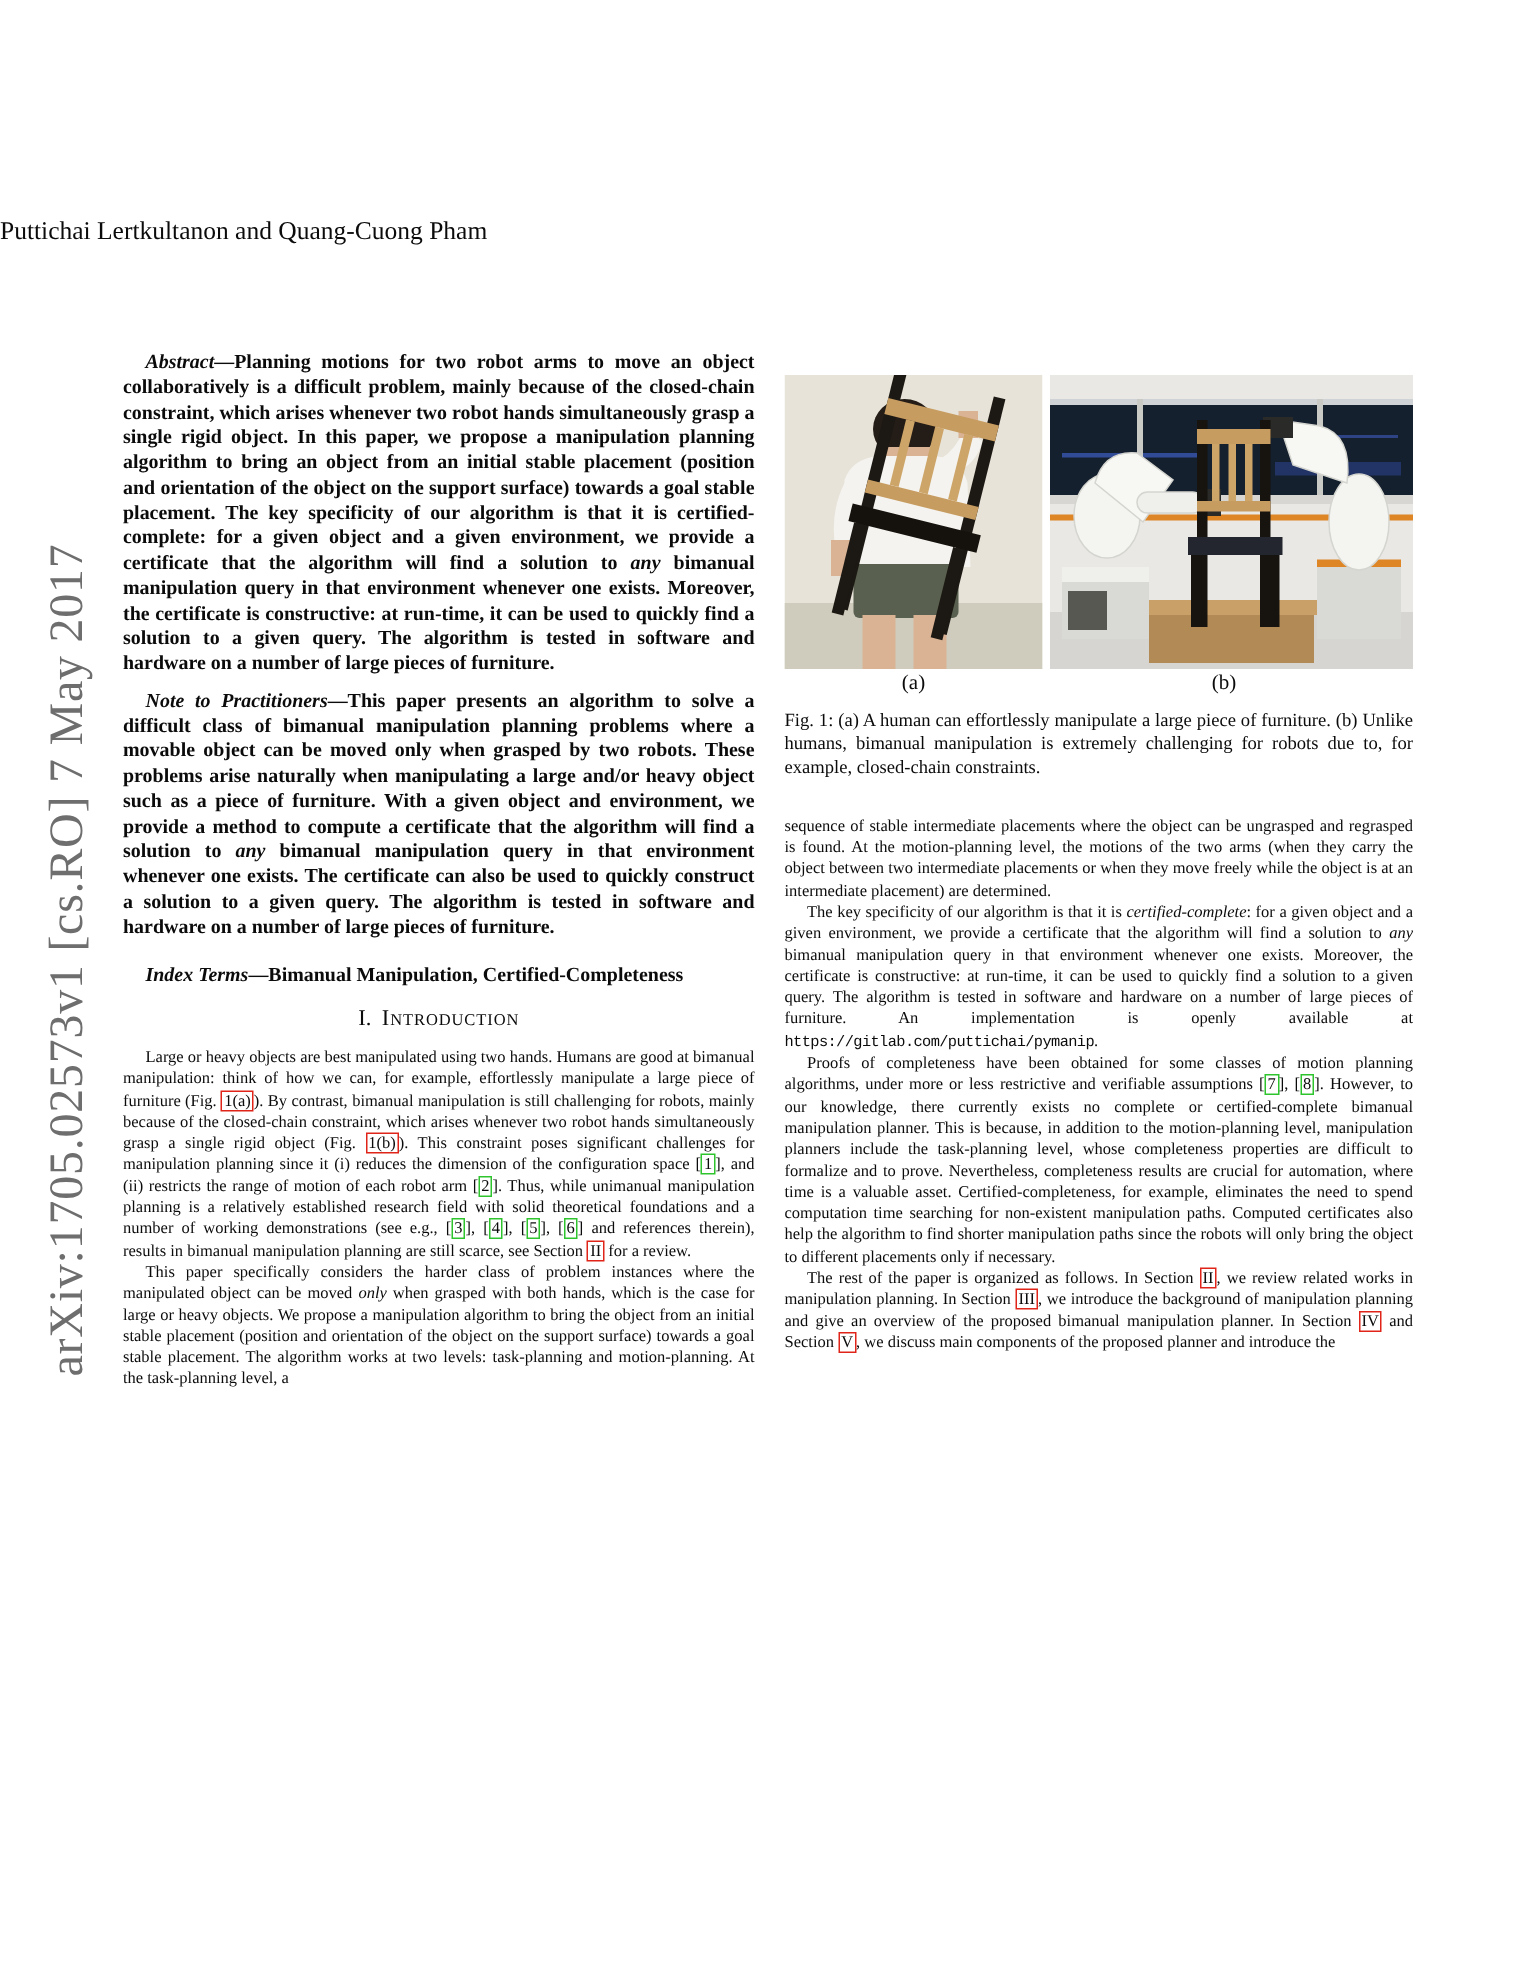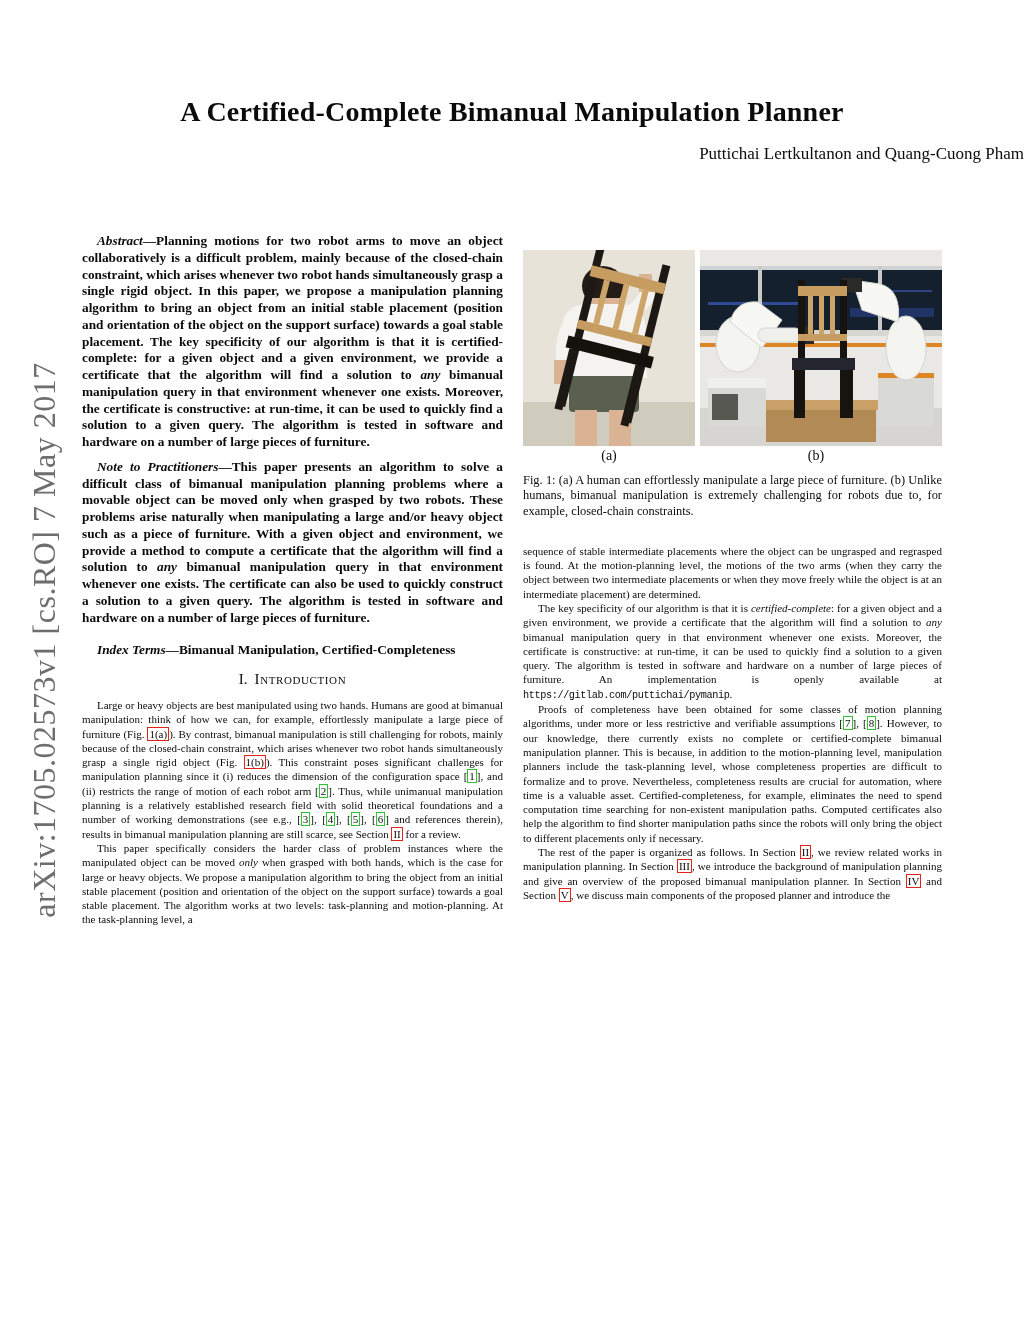--- a/index.html
+++ b/index.html
@@ -4,21 +4,21 @@
 <style>
   html,body{margin:0;padding:0;background:#ffffff;}
   #page{position:relative;width:1024px;height:1325px;background:#ffffff;overflow:hidden;
         font-family:"Liberation Serif","DejaVu Serif",serif;color:#0b0b0b;}
 
   .arxiv-strip{position:absolute;left:44px;top:640px;transform:translate(-50%,-50%) rotate(-90deg);
         white-space:nowrap;font-size:32px;color:#6e6e6e;letter-spacing:0.5px;}
 
   .paper-title{position:absolute;top:96px;left:0;width:1024px;text-align:center;
         font-size:28px;font-weight:bold;letter-spacing:0.2px;}
-  .paper-authors{position:absolute;top:144px;left:0;width:1024px;text-align:right;font-size:17px;}
+  .paper-authors{position:absolute;top:144px;left:0;width:1024px;text-align:left;font-size:17px;}
 
   .col{position:absolute;top:233px;width:421px;text-align:justify;}
   .col-left{left:82px;}
   .col-right{left:523px;width:419px;}
 
   p{margin:0;}
   .abstract-block{font-size:13.3px;line-height:1.26;font-weight:bold;text-indent:15px;}
   .note-block{margin-top:8px;font-family:Liberation Serif, serif;}
   .index-block{margin-top:16px;font-size:13.3px;line-height:1.26;font-weight:bold;text-indent:15px;}
 
@@ -44,21 +44,20 @@
   .seg-gb{border:1.4px solid #2ec42e;padding:0 1px;}
   .seg-tt{font-family:"Liberation Mono","DejaVu Sans Mono",monospace;font-size:0.93em;letter-spacing:-0.4px;}
 </style>
 </head>
 <body>
 
 <div id="page">
 
   <div class="arxiv-strip">arXiv:1705.02573v1  [cs.RO]  7 May 2017</div>
 
-  <div class="paper-title">A Certified-Complete Bimanual Manipulation Planner</div>
   <div class="paper-authors">Puttichai Lertkultanon and Quang-Cuong Pham</div>
 
   <div class="col col-left">
     <p class="abstract-block"><span class="seg-bi">Abstract</span><span class="seg-b">—Planning motions for two robot arms to move an object collaboratively is a difficult problem, mainly because of the closed-chain constraint, which arises whenever two robot hands simultaneously grasp a single rigid object. In this paper, we propose a manipulation planning algorithm to bring an object from an initial stable placement (position and orientation of the object on the support surface) towards a goal stable placement. The key specificity of our algorithm is that it is certified-complete: for a given object and a given environment, we provide a certificate that the algorithm will find a solution to </span><span class="seg-bi">any</span><span class="seg-b"> bimanual manipulation query in that environment whenever one exists. Moreover, the certificate is constructive: at run-time, it can be used to quickly find a solution to a given query. The algorithm is tested in software and hardware on a number of large pieces of furniture.</span></p>
     <p class="abstract-block note-block"><span class="seg-bi">Note to Practitioners</span><span class="seg-b">—This paper presents an algorithm to solve a difficult class of bimanual manipulation planning problems where a movable object can be moved only when grasped by two robots. These problems arise naturally when manipulating a large and/or heavy object such as a piece of furniture. With a given object and environment, we provide a method to compute a certificate that the algorithm will find a solution to </span><span class="seg-bi">any</span><span class="seg-b"> bimanual manipulation query in that environment whenever one exists. The certificate can also be used to quickly construct a solution to a given query. The algorithm is tested in software and hardware on a number of large pieces of furniture.</span></p>
     <p class="index-block"><span class="seg-bi">Index Terms</span><span class="seg-b">—Bimanual Manipulation, Certified-Completeness</span></p>
 
     <p class="section-heading"><span>I.</span><span class="sc">Introduction</span></p>
 
     <p class="body-par"><span class="seg-n">Large or heavy objects are best manipulated using two hands. Humans are good at bimanual manipulation: think of how we can, for example, effortlessly manipulate a large piece of furniture (Fig. </span><span class="seg-rb">1(a)</span><span class="seg-n">). By contrast, bimanual manipulation is still challenging for robots, mainly because of the closed-chain constraint, which arises whenever two robot hands simultaneously grasp a single rigid object (Fig. </span><span class="seg-rb">1(b)</span><span class="seg-n">). This constraint poses significant challenges for manipulation planning since it (i) reduces the dimension of the configuration space [</span><span class="seg-gb">1</span><span class="seg-n">], and (ii) restricts the range of motion of each robot arm [</span><span class="seg-gb">2</span><span class="seg-n">]. Thus, while unimanual manipulation planning is a relatively established research field with solid theoretical foundations and a number of working demonstrations (see e.g., [</span><span class="seg-gb">3</span><span class="seg-n">], [</span><span class="seg-gb">4</span><span class="seg-n">], [</span><span class="seg-gb">5</span><span class="seg-n">], [</span><span class="seg-gb">6</span><span class="seg-n">] and references therein), results in bimanual manipulation planning are still scarce, see Section </span><span class="seg-rb">II</span><span class="seg-n"> for a review.</span></p>

